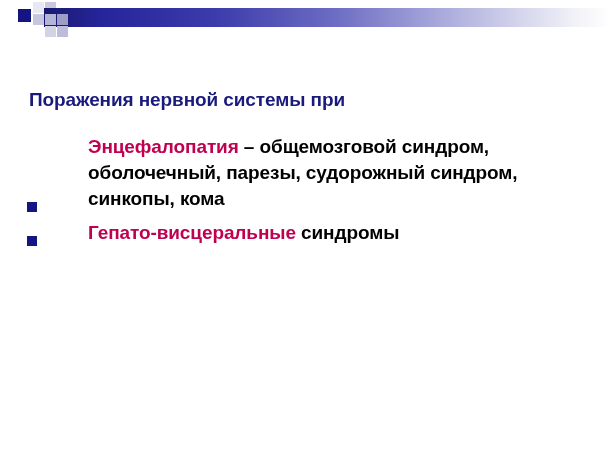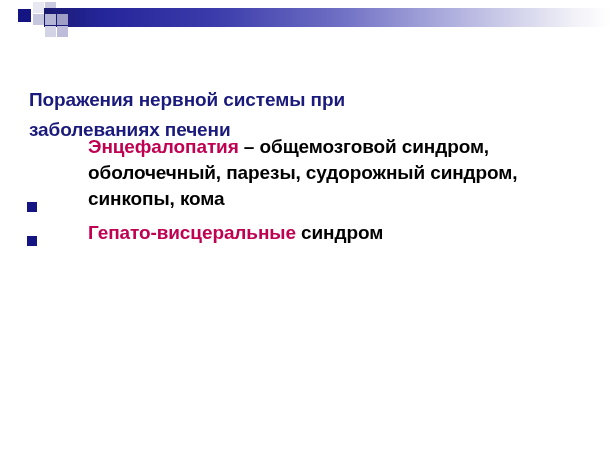--- a/index.html
+++ b/index.html
@@ -140,30 +140,29 @@
   <div id="deco-square-pale-b" class="deco-sq"></div>
   <div id="deco-square-mid-a" class="deco-sq"></div>
   <div id="deco-square-mid-b" class="deco-sq"></div>
   <div id="deco-square-mid-c" class="deco-sq"></div>
   <div id="deco-square-low-a" class="deco-sq"></div>
   <div id="deco-square-low-b" class="deco-sq"></div>
 </div>
 
 <div id="slide-title">
   <div>Поражения нервной системы при</div>
-  <div>заболеваниях печени</div>
 </div>
 
 <div id="bullet-list">
 
   <div class="bullet-row">
     <div class="bullet-marker"></div>
     <div class="bullet-text"><span class="lead">Энцефалопатия</span><span> – общемозговой синдром, оболочечный, парезы, судорожный синдром, синкопы, кома</span></div>
   </div>
 
 
   <div class="bullet-row">
     <div class="bullet-marker"></div>
-    <div class="bullet-text"><span class="lead">Гепато-висцеральные</span><span> синдром</span></div>
+    <div class="bullet-text"><span class="lead">Гепато-висцеральные</span><span> синдромы</span></div>
   </div>
 
 
 </div>
 
 </body></html>

